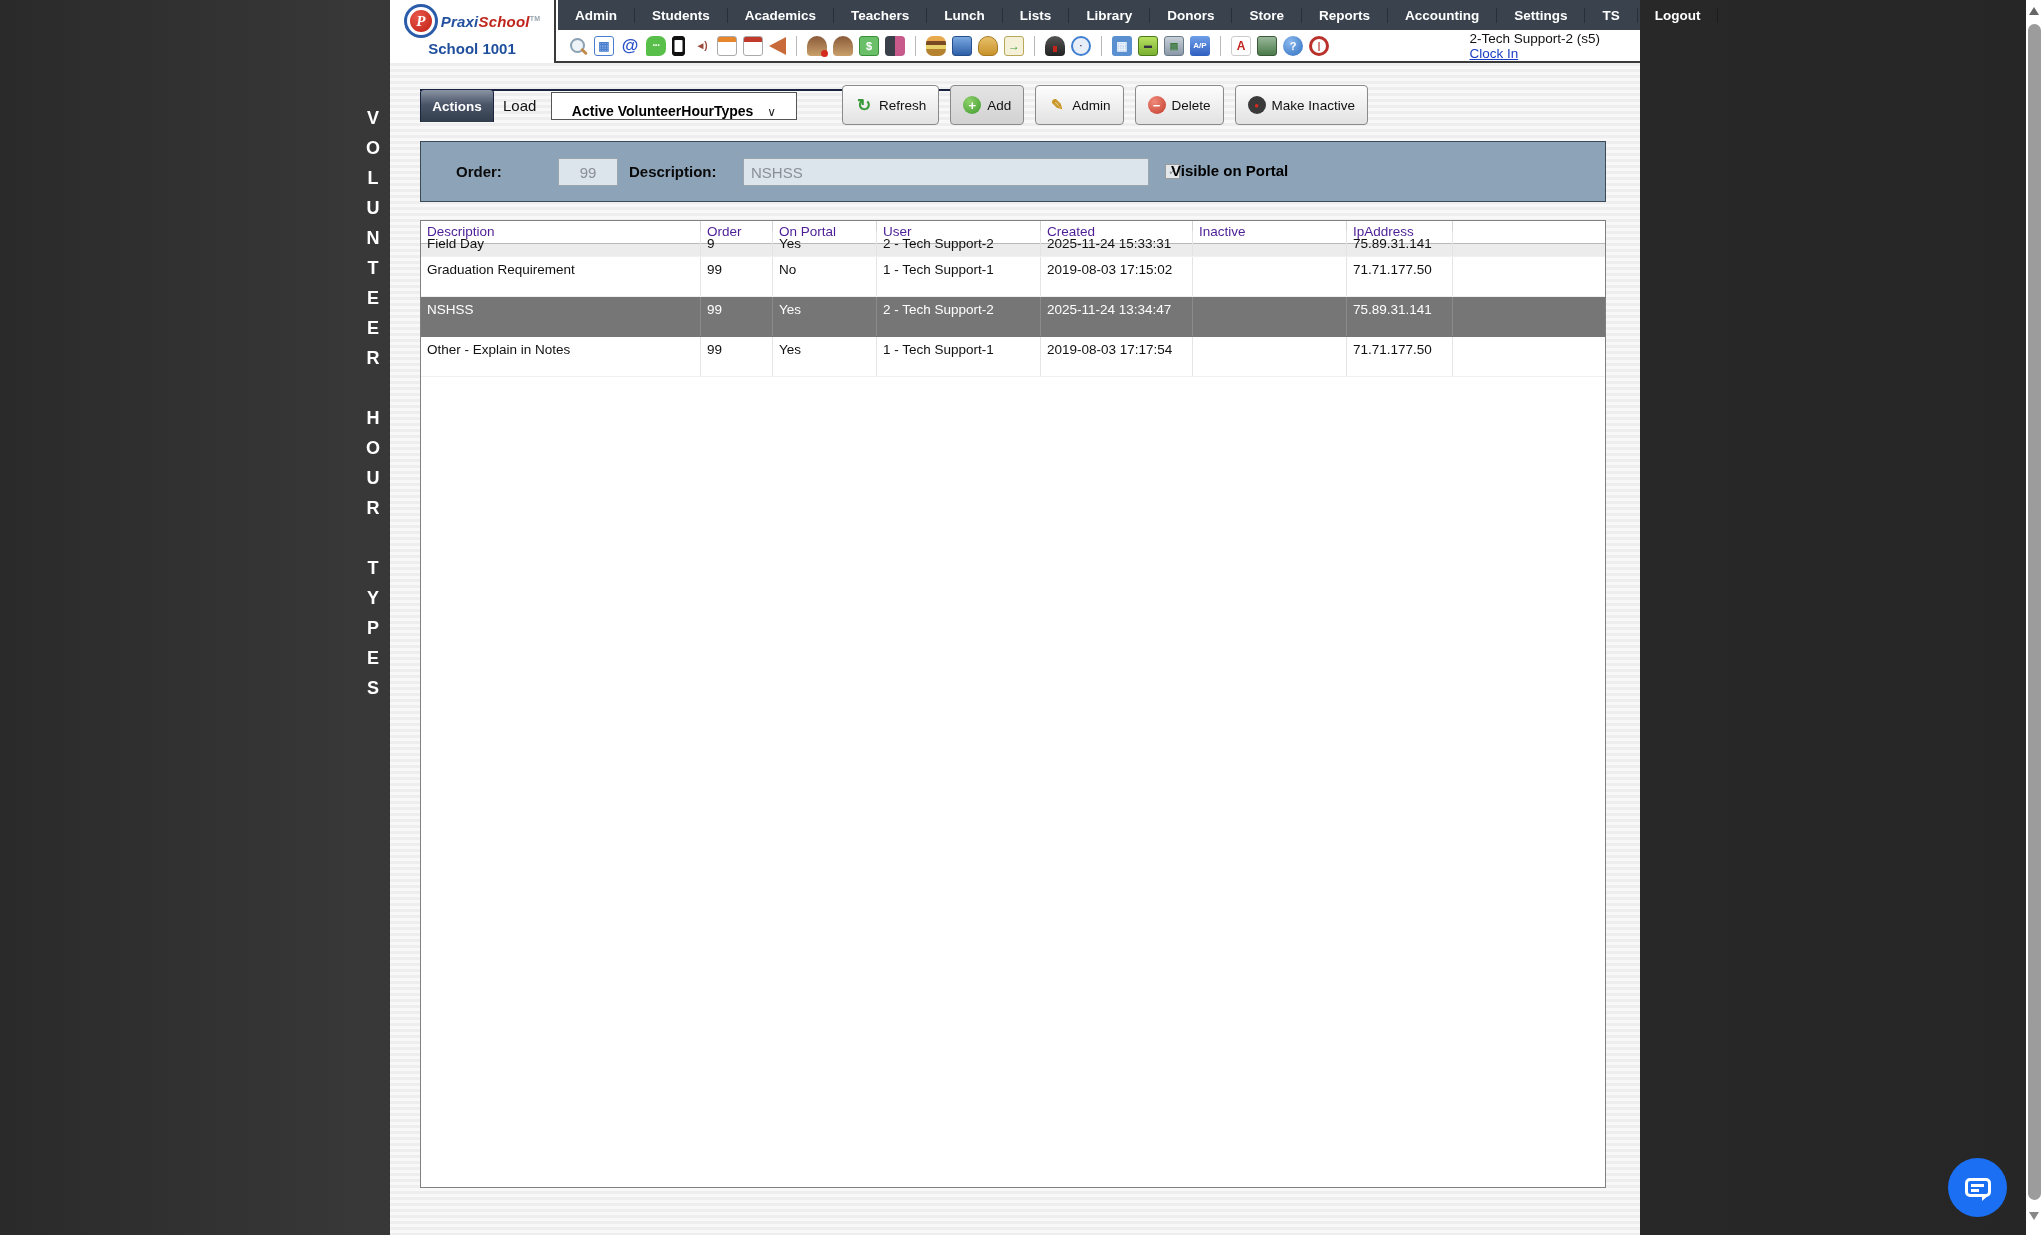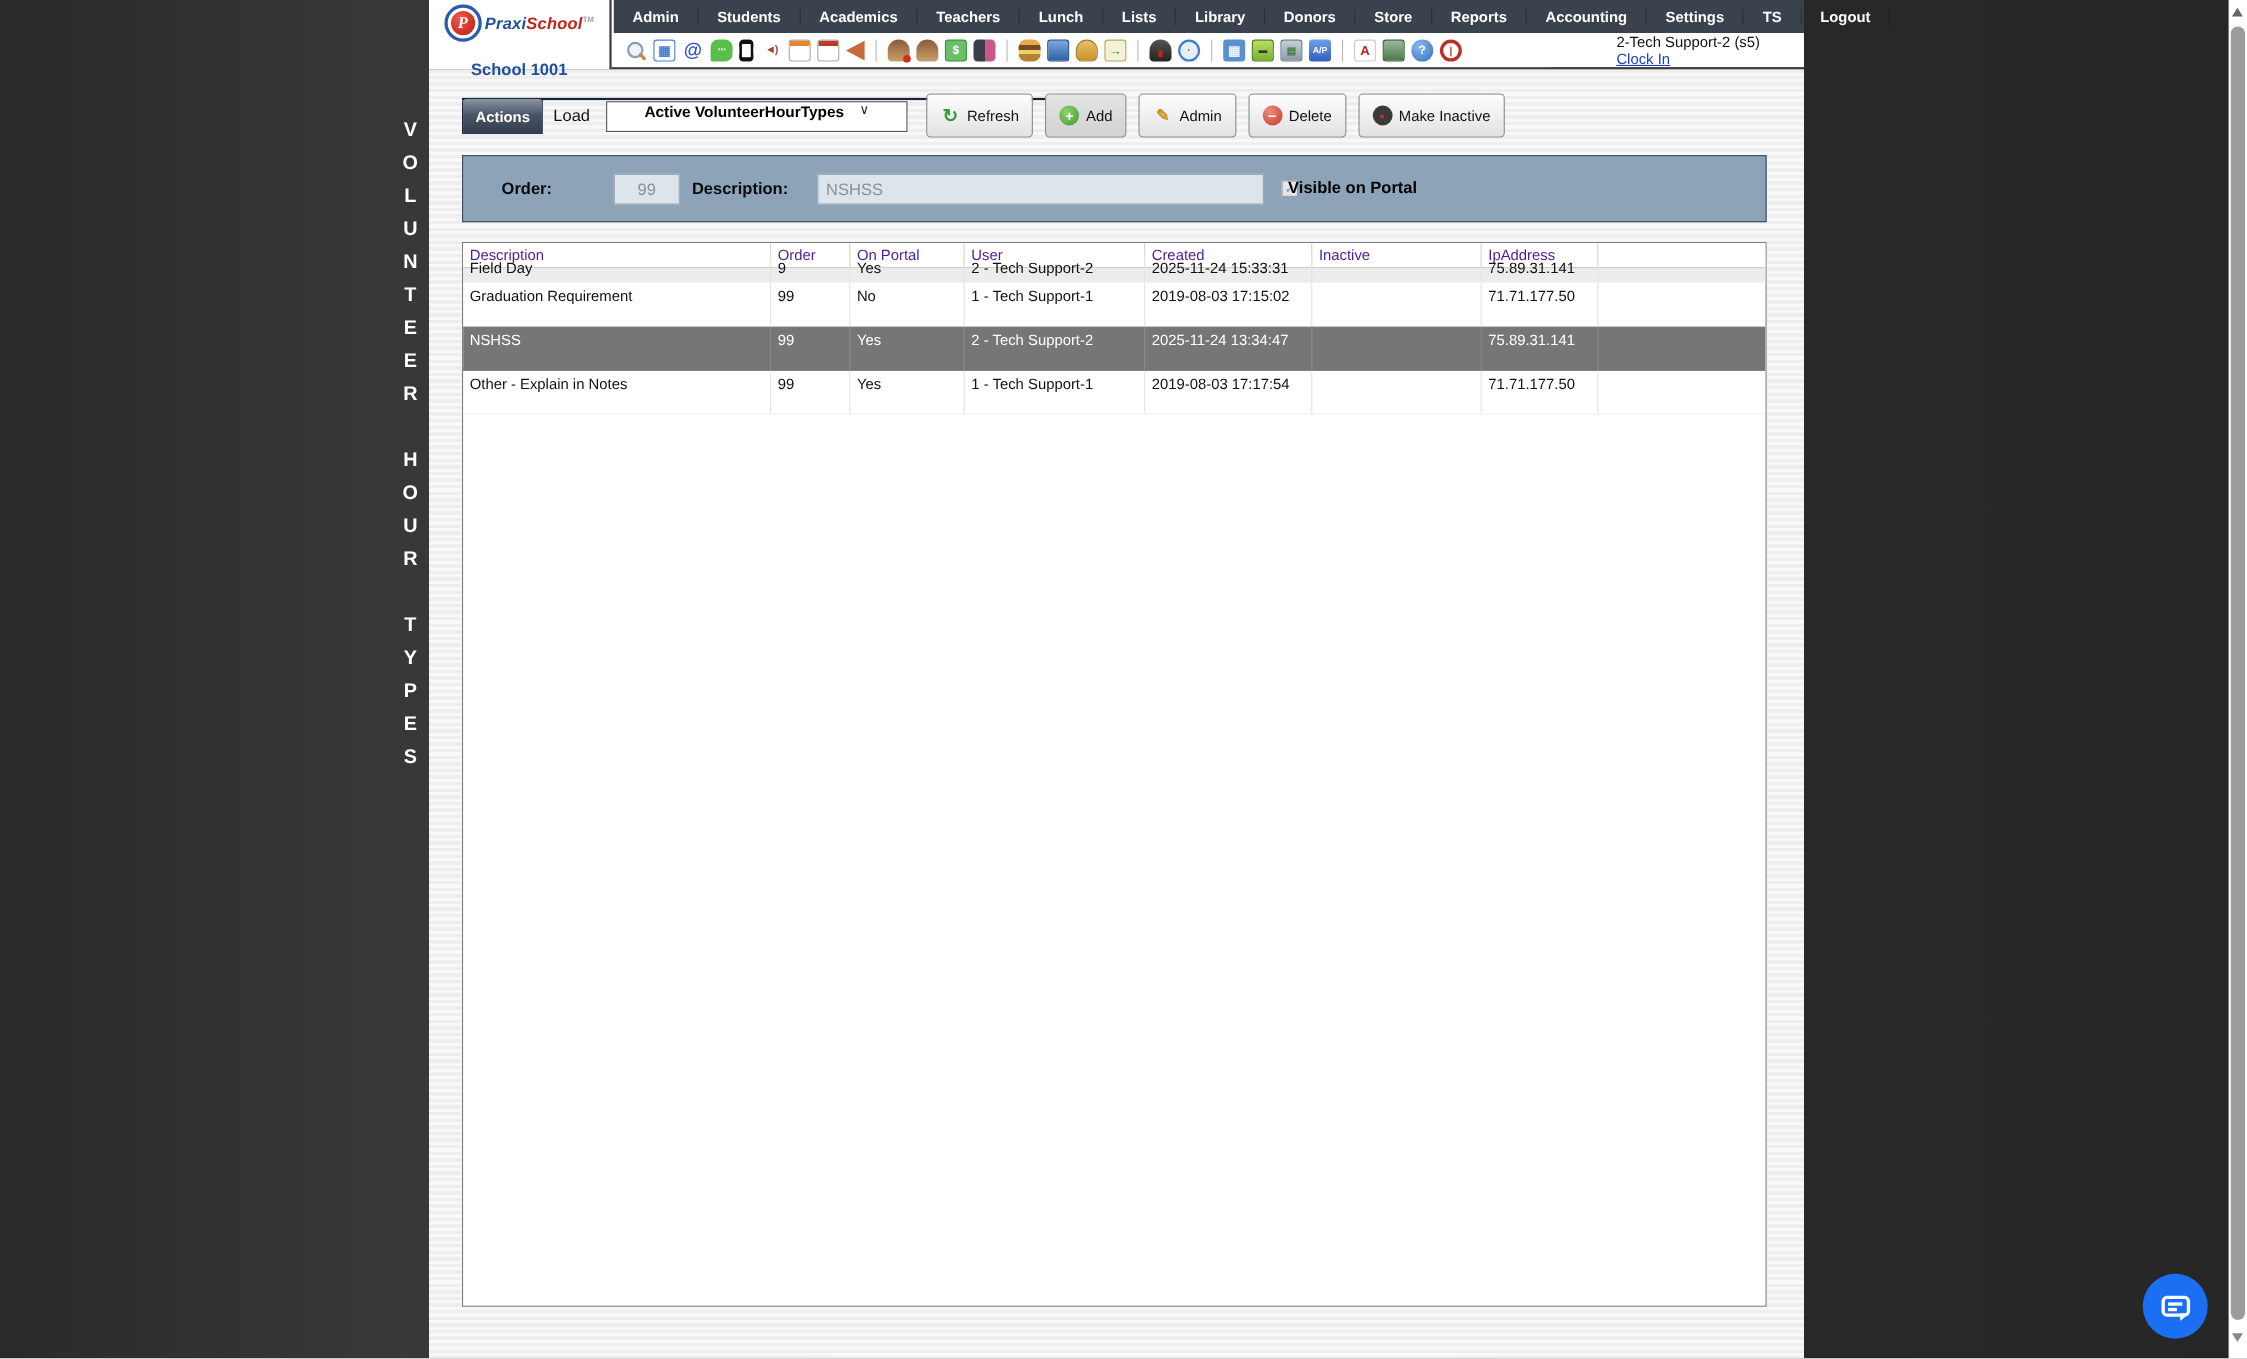--- a/index.html
+++ b/index.html
@@ -26,21 +26,21 @@
   .logo-row { display:flex; align-items:center; margin-top:4px; }
   .logo-badge { width:34px; height:34px; border:3px solid #2a5caa; border-radius:50%;
     background:#fff; display:flex; align-items:center; justify-content:center; }
   .logo-badge .inner { width:22px; height:22px; border-radius:50%;
     background:radial-gradient(circle at 35% 30%, #e8574a, #c01e14);
     color:#fff; font-family:"Liberation Serif", serif; font-style:italic; font-weight:bold;
     font-size:15px; display:flex; align-items:center; justify-content:center; }
   .brand { font-weight:bold; font-style:italic; font-size:15px; letter-spacing:.2px; margin-left:3px; }
   .brand .b1 { color:#24519f; } .brand .b2 { color:#c0251c; }
   .brand .tm { color:#9aa4ae; font-size:7px; font-style:normal; vertical-align:super; }
-  .school-name { color:#1f4f9c; font-weight:bold; font-size:15px; margin-top:17px; }
+  .school-name { color:#1f4f9c; font-weight:bold; font-size:15px; margin-top:2px; }
 
   .nav { position:absolute; left:168px; top:0; right:0; height:30px; background:#39424d;
     display:flex; align-items:center; }
   .nav-item { color:#fff; font-weight:bold; font-size:13.5px; padding:0 17px;
     display:flex; align-items:center; border-right:1px solid rgba(0,0,0,.28); cursor:pointer; }
 
   .iconstrip { position:absolute; left:168px; top:30px; right:230px; height:31px; background:#fff;
     display:flex; align-items:center; padding-left:10px; gap:6px; }
   .ti { width:20px; height:20px; display:inline-flex; align-items:center; justify-content:center;
     font-weight:bold; font-size:11px; border-radius:3px; flex:0 0 auto; cursor:pointer; }
@@ -90,22 +90,22 @@
   .clockin { color:#1a3fc4; text-decoration:underline; cursor:pointer; font-size:13.5px; }
 
   
   .tab-underline { position:absolute; left:30px; top:89px; width:545px; height:2px; background:#1a2340; }
   .actions-tab { position:absolute; left:30px; top:89px; width:74px; height:33px;
     background:linear-gradient(#8a94a4 0%, #4a5568 45%, #313c4c 100%);
     border:1px solid #1a2340; border-bottom:none; border-radius:4px 4px 0 0;
     color:#fff; font-weight:bold; font-size:13.5px; display:flex; align-items:center; justify-content:center;
     cursor:pointer; }
   .load-label { position:absolute; left:113px; top:97px; font-size:15px; color:#111; }
-  .load-dd { position:absolute; left:161px; top:92px; width:274px; height:28px; background:#fff;
-    border:1px solid #555; display:flex; align-items:flex-start; justify-content:center; gap:14px;
+  .load-dd { position:absolute; left:161px; top:92px; width:246px; height:28px; background:#fff;
+    border:1px solid #555; display:flex; align-items:flex-end; justify-content:center; gap:14px;
     font-weight:bold; font-size:14px; cursor:pointer; }
   .load-dd .chev { font-weight:normal; font-size:12px; color:#222; }
   .btnrow { position:absolute; left:452px; top:85px; height:40px; display:flex; gap:11px; }
   .abtn { height:40px; padding:0 12px; display:flex; align-items:center; gap:6px;
     background:linear-gradient(#fdfdfd,#e2e2e2); border:1px solid #8a8a8a; border-radius:4px;
     font-size:13.5px; color:#111; cursor:pointer; }
   .abtn.pressed { background:linear-gradient(#e4e4e4,#d2d2d2); }
   .bi { width:18px; height:18px; display:inline-flex; align-items:center; justify-content:center;
     font-weight:bold; border-radius:50%; }
   .bi-refresh { color:#3a9a3a; font-size:17px; }

